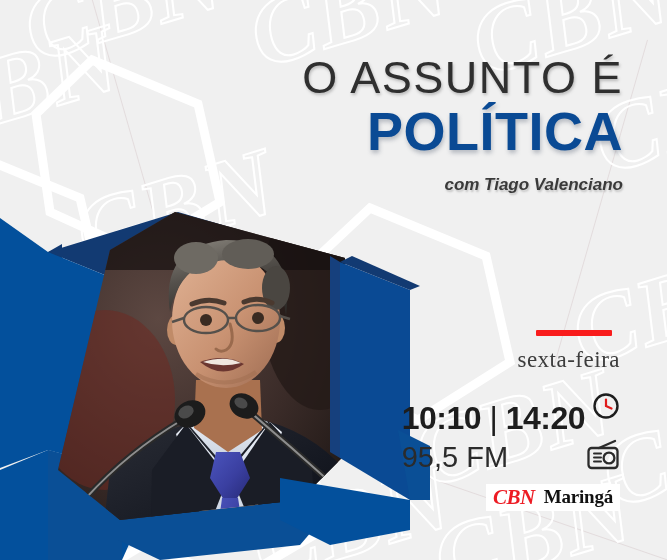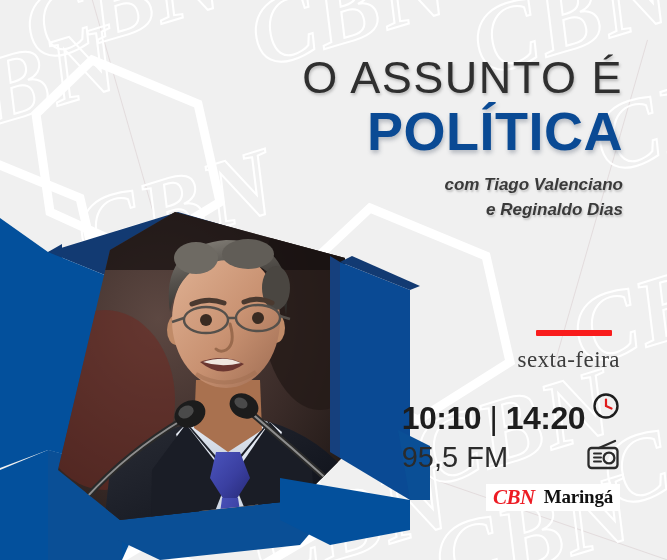--- a/index.html
+++ b/index.html
@@ -306,21 +306,20 @@
       <polygon points="280,478 410,500 410,530 330,545 280,520" fill="#03509c"></polygon>
       <polygon points="398,430 430,446 430,500 410,500" fill="#0a4f96"></polygon>
     </svg>
   </div>
 
   <div class="title-block">
     <div class="t-line1">O ASSUNTO É</div>
     <div class="t-line2">POLÍTICA</div>
     <div class="t-sub">
       <div>com Tiago Valenciano</div>
-      <div>e Reginaldo Dias</div>
     </div>
   </div>
 
   <div class="sched">
 
     <div class="redbar"></div>
 
     <div class="day">sexta-feira</div>
 
     <div class="timesrow">

